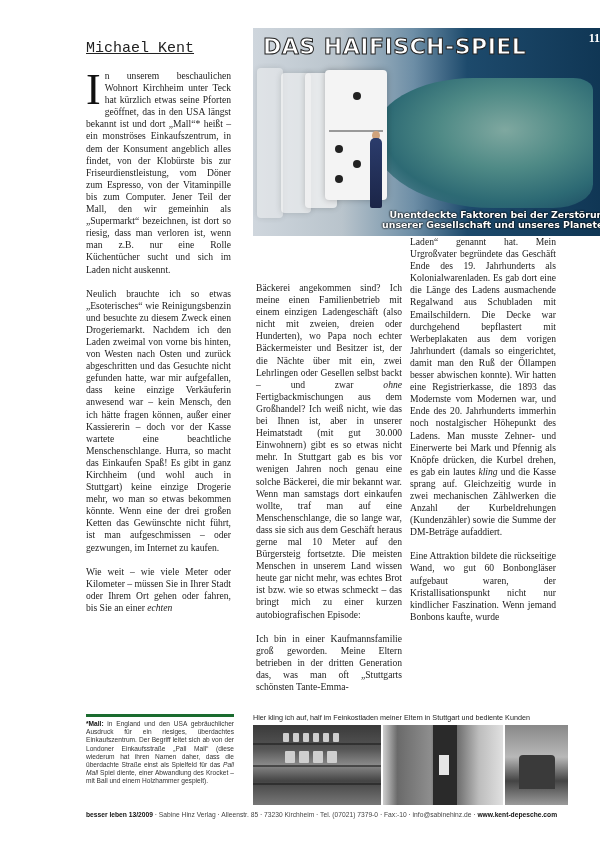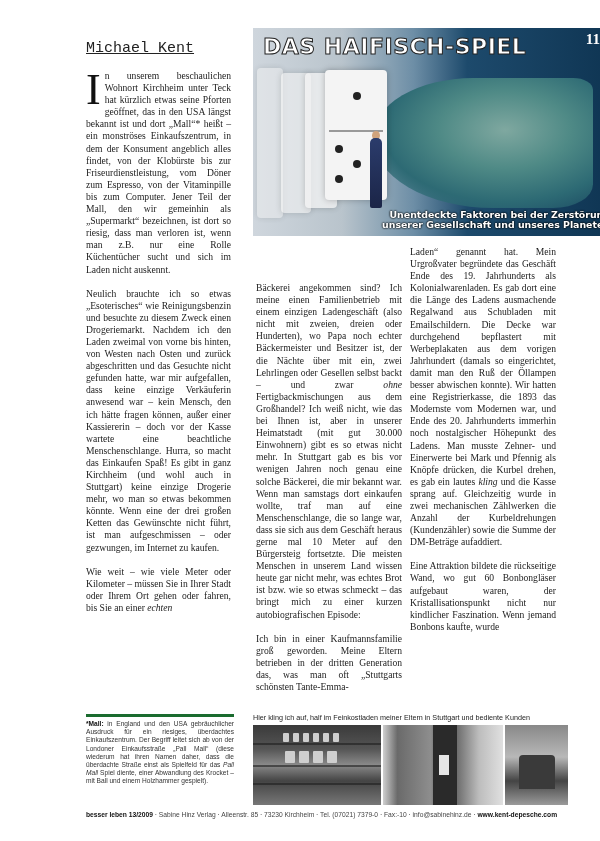--- a/index.html
+++ b/index.html
@@ -4,36 +4,36 @@
 <style>
   html, body { margin:0; padding:0; background:#ffffff; }
   body { width:600px; height:841px; position:relative; overflow:hidden; font-family:"DejaVu Serif", serif; color:#222; }
 
   #author { position:absolute; left:86px; top:40px; font-size:15px; text-decoration:underline; color:#222; font-family:Liberation Mono, monospace; }
 
   .col { position:absolute; font-family:"Liberation Serif", serif; font-size:9.6px; line-height:12.1px; text-align:justify; hyphens:auto; color:#222; }
   .col p { margin:0 0 12px 0; }
   #col1 { left:86px; top:70px; width:145px; }
   #col2 { left:256px; top:246px; width:146px;margin-top:36px; }
-  #col3 { left:410px; top:246px; width:146px; }
+  #col3 { left:410px; top:236px; width:146px; }
 
   .dropcap { float:left; font-size:44px; line-height:36px; margin:2px 4px 0 0; font-family:"Liberation Serif", serif; color:#111; }
 
   
   #hero { position:absolute; left:253px; top:28px; width:357px; height:208px; overflow:hidden;
     background: linear-gradient(90deg, #cfd6dd 0%, #b9c4cc 25%, #6d8ea6 45%, #1d4a6c 60%, #0f3553 100%); }
   #hero .shark { position:absolute; left:120px; top:50px; width:220px; height:130px; border-radius:50% 10% 20% 60%;
     background: radial-gradient(ellipse at 60% 40%, #7fa8a0 0%, #4f8a86 35%, #2d6a74 65%, rgba(20,60,80,0) 100%); }
   #hero .domino { position:absolute; background:#f4f4f4; border-radius:4px; box-shadow:0 0 6px rgba(0,0,0,0.25); }
   #hero .pip { position:absolute; width:8px; height:8px; border-radius:50%; background:#222; }
   #hero .man { position:absolute; left:117px; top:110px; width:12px; height:70px; background:linear-gradient(#2b3c6c,#1b2547); border-radius:5px 5px 2px 2px; }
   #hero .man-head { position:absolute; left:119px; top:103px; width:8px; height:9px; border-radius:50%; background:#d0a37c; }
   #hero-title { position:absolute; left:10px; top:6px; font-family:"DejaVu Sans", sans-serif; font-weight:bold; font-size:22px; color:#fff;
     -webkit-text-stroke:1px #222; letter-spacing:0.5px; }
-  #hero-num { position:absolute; right:10px; top:3px; font-family:"Liberation Serif", serif; font-size:15px; color:#fff; font-weight:bold;margin-left:48px; }
+  #hero-num { position:absolute; right:10px; top:3px; font-family:"Liberation Serif", serif; font-size:12px; color:#fff; font-weight:bold;margin-left:48px; }
   #hero-sub { position:absolute; left:0; right:0; bottom:6px; text-align:right; font-family:"DejaVu Sans", sans-serif; font-weight:bold; font-size:9.4px; line-height:10px; color:#fff; text-shadow:0 0 2px #000, 0 0 2px #000; }
 
   
   #fn-bar { position:absolute; left:86px; top:714px; width:148px; height:3px; background:#1a6b2e; }
   #footnote { position:absolute; left:86px; top:720px; width:148px; font-family:"Liberation Sans", sans-serif; font-size:6.6px; line-height:8.2px; color:#333; text-align:justify; }
   #footnote b { color:#111; }
 
   
   #caption { position:absolute; left:253px; top:713px; width:315px; font-family:"Liberation Sans", sans-serif; font-size:7.2px; color:#222; white-space:nowrap; }
   .photo { position:absolute; top:725px; height:80px; overflow:hidden; background:#777; }

